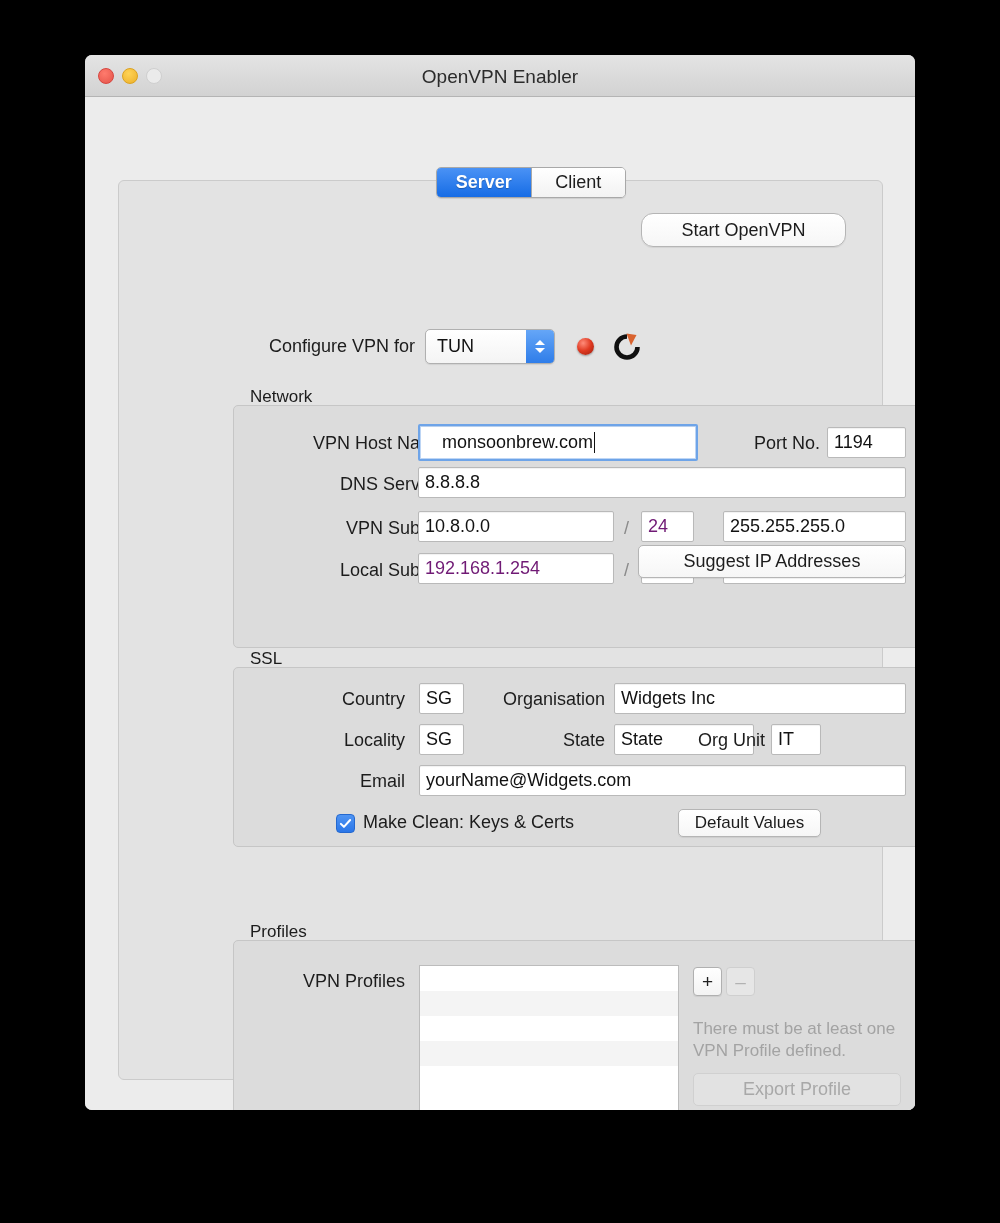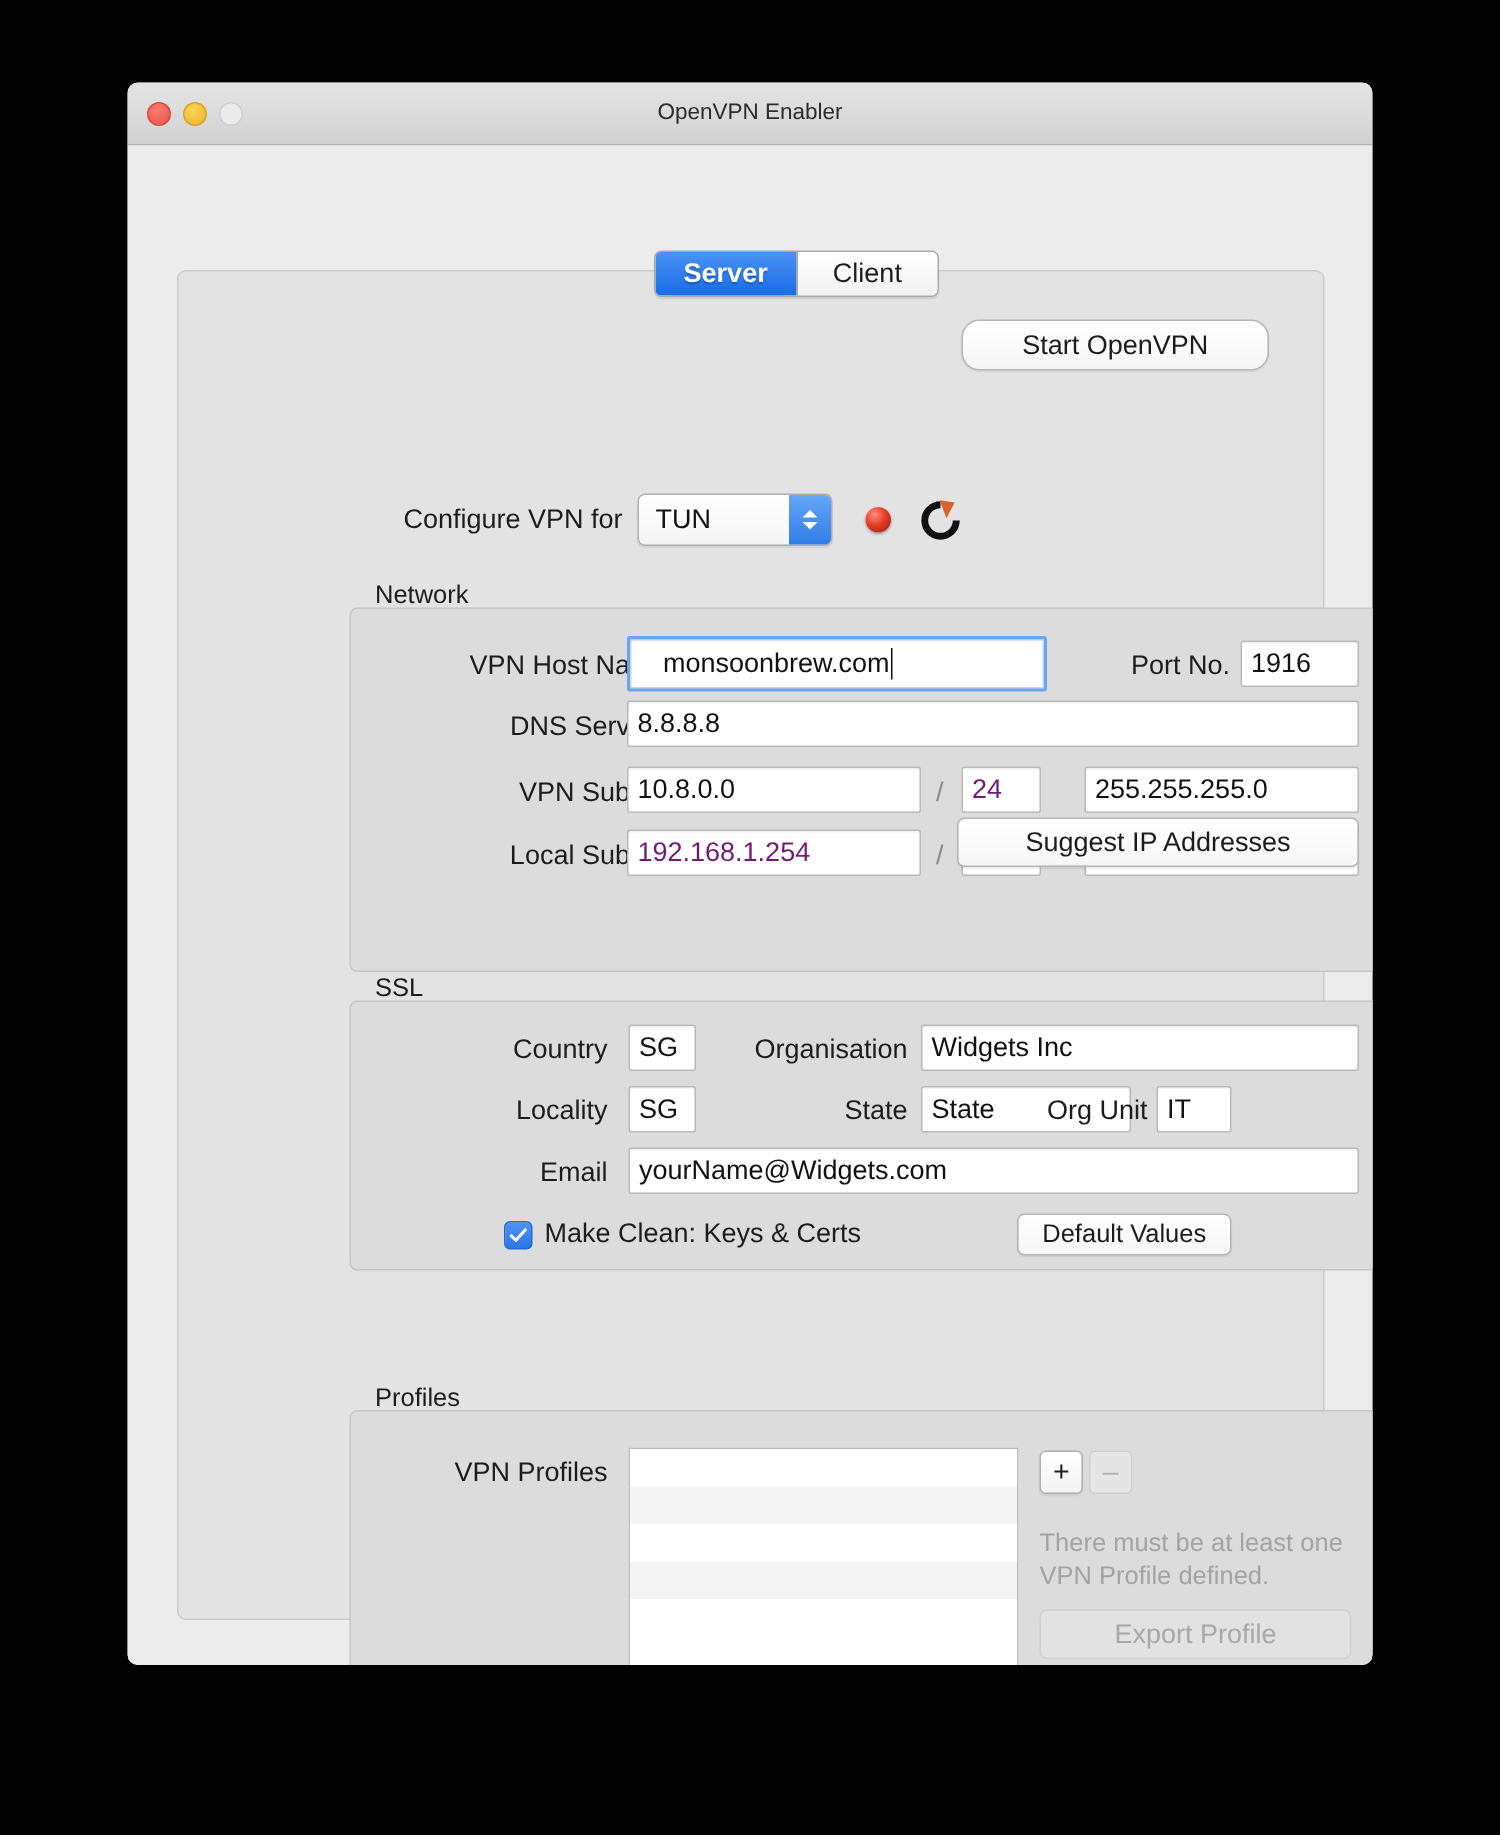--- a/index.html
+++ b/index.html
@@ -28,21 +28,21 @@
   .titlebar {
     position: relative;
     height: 42px;
     background: linear-gradient(to bottom, #e4e4e4 0%, #d2d2d2 100%);
     border-bottom: 1px solid #b4b4b4;
   }
   .title-text {
     position: absolute;
     left: 0; right: 0; top: 11px;
     text-align: center;
-    font-size: 15px;
+    font-size: 19px;
     color: #2b2b2b;
   }
   .lights { position: absolute; left: 13px; top: 13px; display: flex; gap: 8px; }
   .light { width: 16px; height: 16px; border-radius: 50%; }
   .light.close  { background: radial-gradient(circle at 40% 32%, #ff7b6d, #e4544a); border: 1px solid #d6453f; }
   .light.min    { background: radial-gradient(circle at 40% 32%, #ffd356, #ecb02a); border: 1px solid #dca21f; }
   .light.zoom   { background: #ebebeb; border: 1px solid #cfcfcf; }
 
   .content { position: relative; height: 1013px; background: #ececec; }
 
@@ -293,21 +293,21 @@
     <div class="group-title" style="left:165px; top:290px;">Network</div>
     <div class="group" style="left:148px; top:308px; width:700px; height:243px;"></div>
 
     <div class="lbl" style="left:120px; top:336px; width:240px; text-align:right;">VPN Host Name</div>
     <div class="field focused" style="left:333px; top:327px; width:280px; height:37px;">
       <span>monsoonbrew.com</span>
         <span class="caret"></span>
     </div>
 
     <div class="lbl" style="left:600px; top:336px; width:135px; text-align:right;">Port No.</div>
-    <div class="field" style="left:742px; top:330px; width:79px; height:31px;">1916</div>
+    <div class="field" style="left:742px; top:330px; width:79px; height:31px;">1194</div>
 
     <div class="lbl" style="left:120px; top:377px; width:240px; text-align:right;">DNS Servers</div>
     <div class="field" style="left:333px; top:370px; width:488px; height:31px;">8.8.8.8</div>
 
     <div class="lbl" style="left:120px; top:421px; width:240px; text-align:right;">VPN Subnet</div>
     <div class="field" style="left:333px; top:414px; width:196px; height:31px;">10.8.0.0</div>
     <span class="slash" style="left:539px; top:421px;">/</span>
     <div class="field placeholder" style="left:556px; top:414px; width:53px; height:31px;">24</div>
     <div class="field" style="left:638px; top:414px; width:183px; height:31px;">255.255.255.0</div>
 

